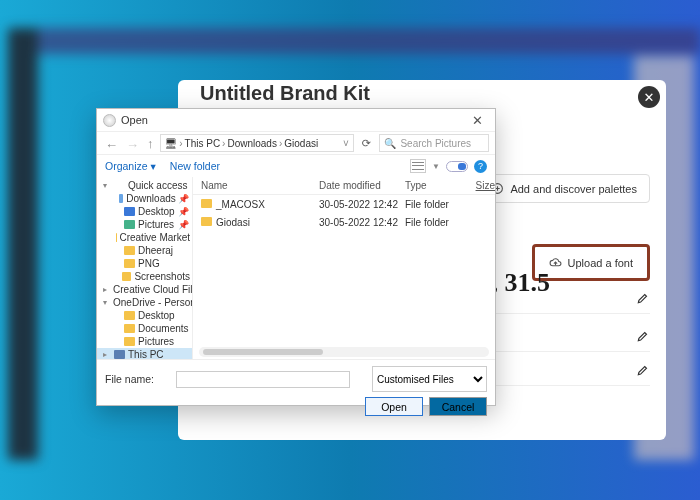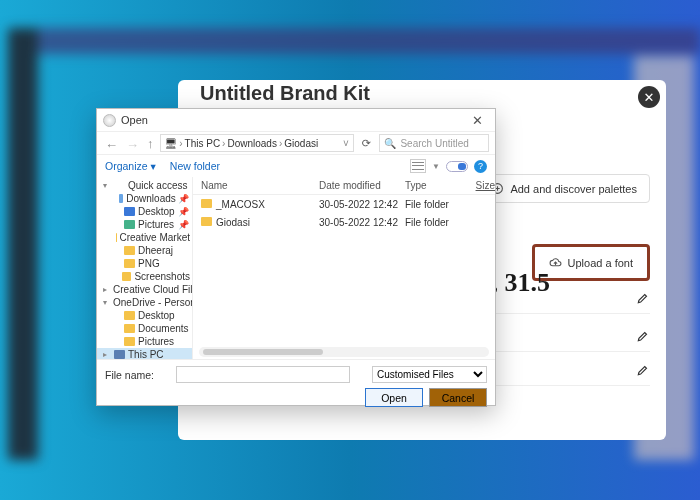--- a/index.html
+++ b/index.html
@@ -60,23 +60,23 @@
   .col-name { width:118px; } .col-date { width:86px; } .col-type { width:60px; } .col-size { width:30px; text-align:right;text-decoration:underline; }
   .list-row { display:flex; font-size:10px; color:#333; height:18px; align-items:center; padding-left:8px; }
   .list-row .ico { margin-right:4px; }
   .hscroll { position:absolute; bottom:2px; left:6px; right:6px; height:10px; background:#f2f2f2; border-radius:5px; }
   .hscroll::after { content:''; position:absolute; left:4px; top:2px; width:120px; height:6px; background:#ccc; border-radius:3px; }
 
   .fd-footer { position:absolute; bottom:0; left:0; right:0; height:46px; border-top:1px solid #eee; padding:4px 8px; font-size:10.5px; }
   .fn-row { display:flex; align-items:center; gap:22px; margin-top:2px; }
   .fn-row label { color:#333; }
   .fn-row input { flex:1; height:17px; border:1px solid #ccc; font-size:10px; padding:0 3px; }
-  .fn-row select { width:115px; height:17px; border:1px solid #ccc; font-size:10px; background:#fff; }
+  .fn-row select { width:115px; height:26px; border:1px solid #ccc; font-size:10px; background:#fff; }
   .btn-row { display:flex; justify-content:flex-end; gap:6px; margin-top:5px; }
-  .btn-row button { height:19px; width:58px; font-size:10.5px; border:1px solid #999; background:#a16207; cursor:pointer; }
+  .btn-row button { height:19px; width:58px; font-size:10.5px; border:1px solid #999; background:#0369a1; cursor:pointer; }
   .btn-row button.primary { border:1px solid #2a74d0; background:#eef5fd; }
 
   .ico-svg { width:13px; height:13px; }
 </style>
 </head>
 <body>
 
 <div class="blurred-bg">
   <div class="blurred-sidebar"></div>
   <div class="blurred-topbar"></div>
@@ -136,21 +136,21 @@
       <span>This PC</span>
         <span class="sep">›</span>
       <span>Downloads</span>
         <span class="sep">›</span>
       <span>Giodasi</span>
       <span style="margin-left:auto;color:#888;">˅</span>
     </div>
     <span class="refresh">⟳</span>
     <div class="searchbox">
       <span>🔍</span>
-      <span>Search Untitled</span>
+      <span>Search Pictures</span>
     </div>
   </div>
   <div class="fd-toolbar">
     <span class="link"><span>Organize</span> ▾</span>
     <span class="link">New folder</span>
     <div class="right">
       <div class="view-icon">
           <div></div>
           <div></div>
           <div></div>

